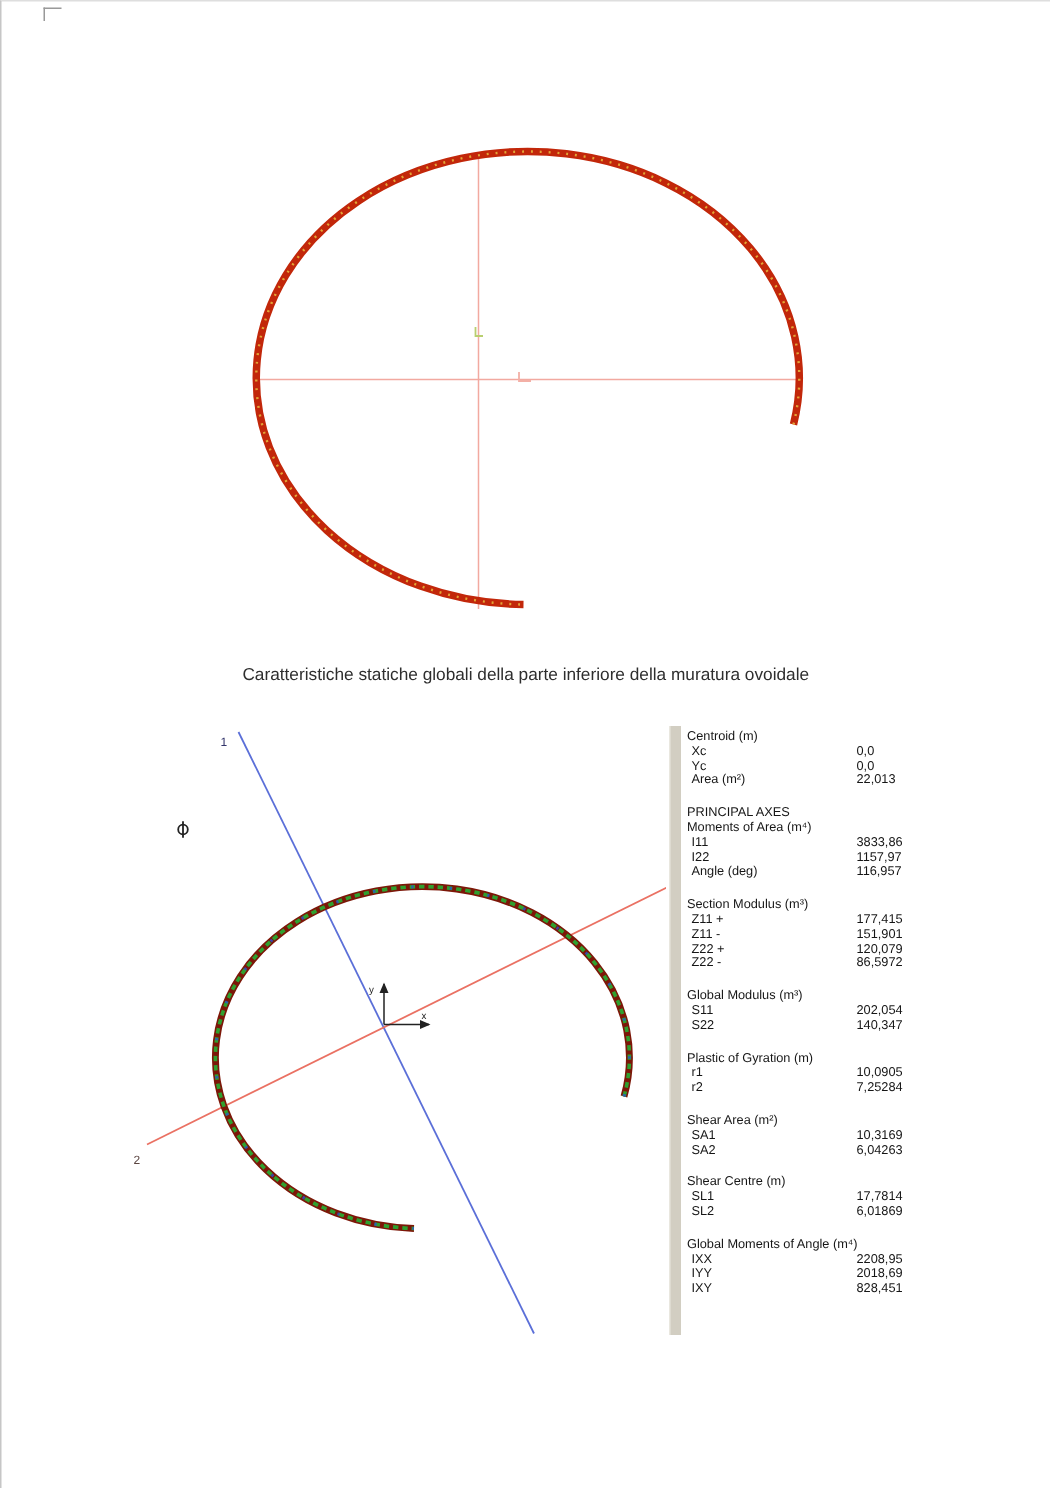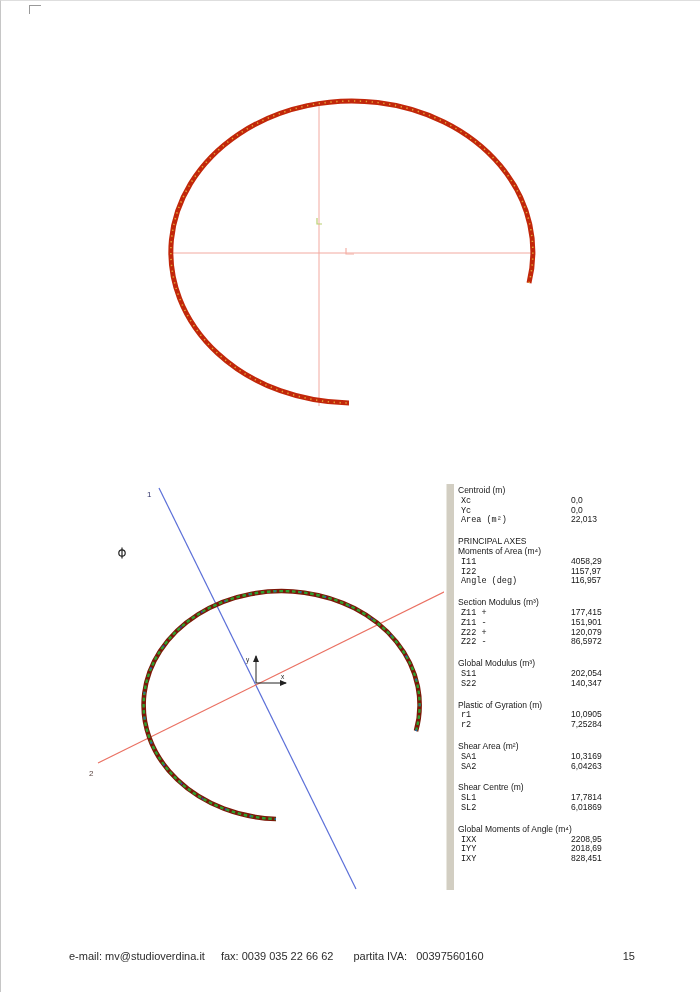--- a/index.html
+++ b/index.html
@@ -14,21 +14,21 @@
   .figure-bottom { position:absolute; left:85px; top:480px; }
   .caption { position:absolute; left:0; top:443px; width:100%; text-align:center;
     font-size:11.5px; color:#2e2e2e; }
   .props-panel { position:absolute; left:443px; top:483px; width:254px; height:406px;
     background:#fff; font-size:8.5px; color:#161616; }
   .splitter { position:absolute; left:2px; top:0; width:7px; height:100%;
     background:#d2cec2; border-right:2px solid #ffffff; border-left:1px solid #e9e7df; }
   .rows { position:absolute; left:14px; top:2px; right:0; }
   .prow { position:relative; height:9.8px; line-height:9.8px; white-space:nowrap; }
   .prow.gap { height:12px; }
-  .prow.item .plabel { padding-left:3px;font-family:Liberation Mono, monospace; }
+  .prow.item .plabel { padding-left:3px; }
   .pvalue { position:absolute; left:113px; top:0; }
   .footer { position:absolute; left:0; top:949px; width:700px; box-sizing:border-box;
     padding:0 66px 0 68px; display:flex; font-size:11px; color:#2c2c2c; }
   .footer span { white-space:pre; }
   .footer .seg2 { margin-left:16px; }
   .footer .seg3 { margin-left:20px; }
   .footer .pagenum { margin-left:auto; }
 </style>
 </head>
 <body>
@@ -39,20 +39,21 @@
 
   <svg class="figure-top" width="420" height="350" viewBox="0 0 420 350">
     <line x1="178" y1="28" x2="178" y2="330" stroke-width="1" stroke="#f2a9a0"></line>
     <line x1="30" y1="177" x2="391" y2="177" stroke-width="1" stroke="#f2a9a0"></line>
     <path d="M176 142 L176 148 L181 148" fill="none" stroke-width="1.2" stroke="#b9cf70"></path>
     <path d="M205 172 L205 178 L213 178" fill="none" stroke-width="1.2" stroke="#f3b0a6"></path>
     <path d="M 388 207 A 181 151 0 1 0 208 327" fill="none" stroke-width="5" stroke="#c2270a"></path>
     <path d="M 388 207 A 181 151 0 1 0 208 327" fill="none" stroke-width="1.6" stroke-dasharray="1.3 4.6" opacity="0.9" stroke="#e5b43c"></path>
   </svg>
 
+  <div class="caption">Caratteristiche statiche globali della parte inferiore della muratura ovoidale</div>
 
   <svg class="figure-bottom" width="370" height="410" viewBox="0 0 370 410">
     <line x1="73" y1="7" x2="270" y2="408" stroke-width="1.2" stroke="#5b6fd8"></line>
     <line x1="12" y1="282" x2="370" y2="105" stroke-width="1.2" stroke="#ea7163"></line>
     <text x="61" y="16" font-size="8" fill="#33356b">1</text>
     <text x="3" y="295" font-size="8" fill="#5a4440">2</text>
 
     <g stroke-width="1.2" fill="none" stroke="#222222">
       <circle cx="36" cy="72" r="3.2"></circle>
       <line x1="36" y1="66.5" x2="36" y2="77.5"></line>
@@ -75,21 +76,21 @@
   <div class="props-panel">
     <div class="splitter"></div>
     <div class="rows">
         <div class="prow header"><span class="plabel">Centroid (m)</span></div>
         <div class="prow item"><span class="plabel">Xc</span><span class="pvalue">0,0</span></div>
         <div class="prow item"><span class="plabel">Yc</span><span class="pvalue">0,0</span></div>
         <div class="prow item"><span class="plabel">Area (m²)</span><span class="pvalue">22,013</span></div>
         <div class="prow gap"></div>
         <div class="prow header"><span class="plabel">PRINCIPAL AXES</span></div>
         <div class="prow header"><span class="plabel">Moments of Area (m⁴)</span></div>
-        <div class="prow item"><span class="plabel">I11</span><span class="pvalue">4058,29</span></div>
+        <div class="prow item"><span class="plabel">I11</span><span class="pvalue">3833,86</span></div>
         <div class="prow item"><span class="plabel">I22</span><span class="pvalue">1157,97</span></div>
         <div class="prow item"><span class="plabel">Angle (deg)</span><span class="pvalue">116,957</span></div>
         <div class="prow gap"></div>
         <div class="prow header"><span class="plabel">Section Modulus (m³)</span></div>
         <div class="prow item"><span class="plabel">Z11 +</span><span class="pvalue">177,415</span></div>
         <div class="prow item"><span class="plabel">Z11 -</span><span class="pvalue">151,901</span></div>
         <div class="prow item"><span class="plabel">Z22 +</span><span class="pvalue">120,079</span></div>
         <div class="prow item"><span class="plabel">Z22 -</span><span class="pvalue">86,5972</span></div>
         <div class="prow gap"></div>
         <div class="prow header"><span class="plabel">Global Modulus (m³)</span></div>
@@ -108,20 +109,14 @@
         <div class="prow item"><span class="plabel">SL1</span><span class="pvalue">17,7814</span></div>
         <div class="prow item"><span class="plabel">SL2</span><span class="pvalue">6,01869</span></div>
         <div class="prow gap"></div>
         <div class="prow header"><span class="plabel">Global Moments of Angle (m⁴)</span></div>
         <div class="prow item"><span class="plabel">IXX</span><span class="pvalue">2208,95</span></div>
         <div class="prow item"><span class="plabel">IYY</span><span class="pvalue">2018,69</span></div>
         <div class="prow item"><span class="plabel">IXY</span><span class="pvalue">828,451</span></div>
       </div>
   </div>
 
-  <div class="footer">
-    <span class="seg1">e-mail: mv@studioverdina.it</span>
-    <span class="seg2">fax: 0039 035 22 66 62</span>
-    <span class="seg3">partita IVA:   00397560160</span>
-    <span class="pagenum">15</span>
-  </div>
 
 </div>
 
 </body></html>

